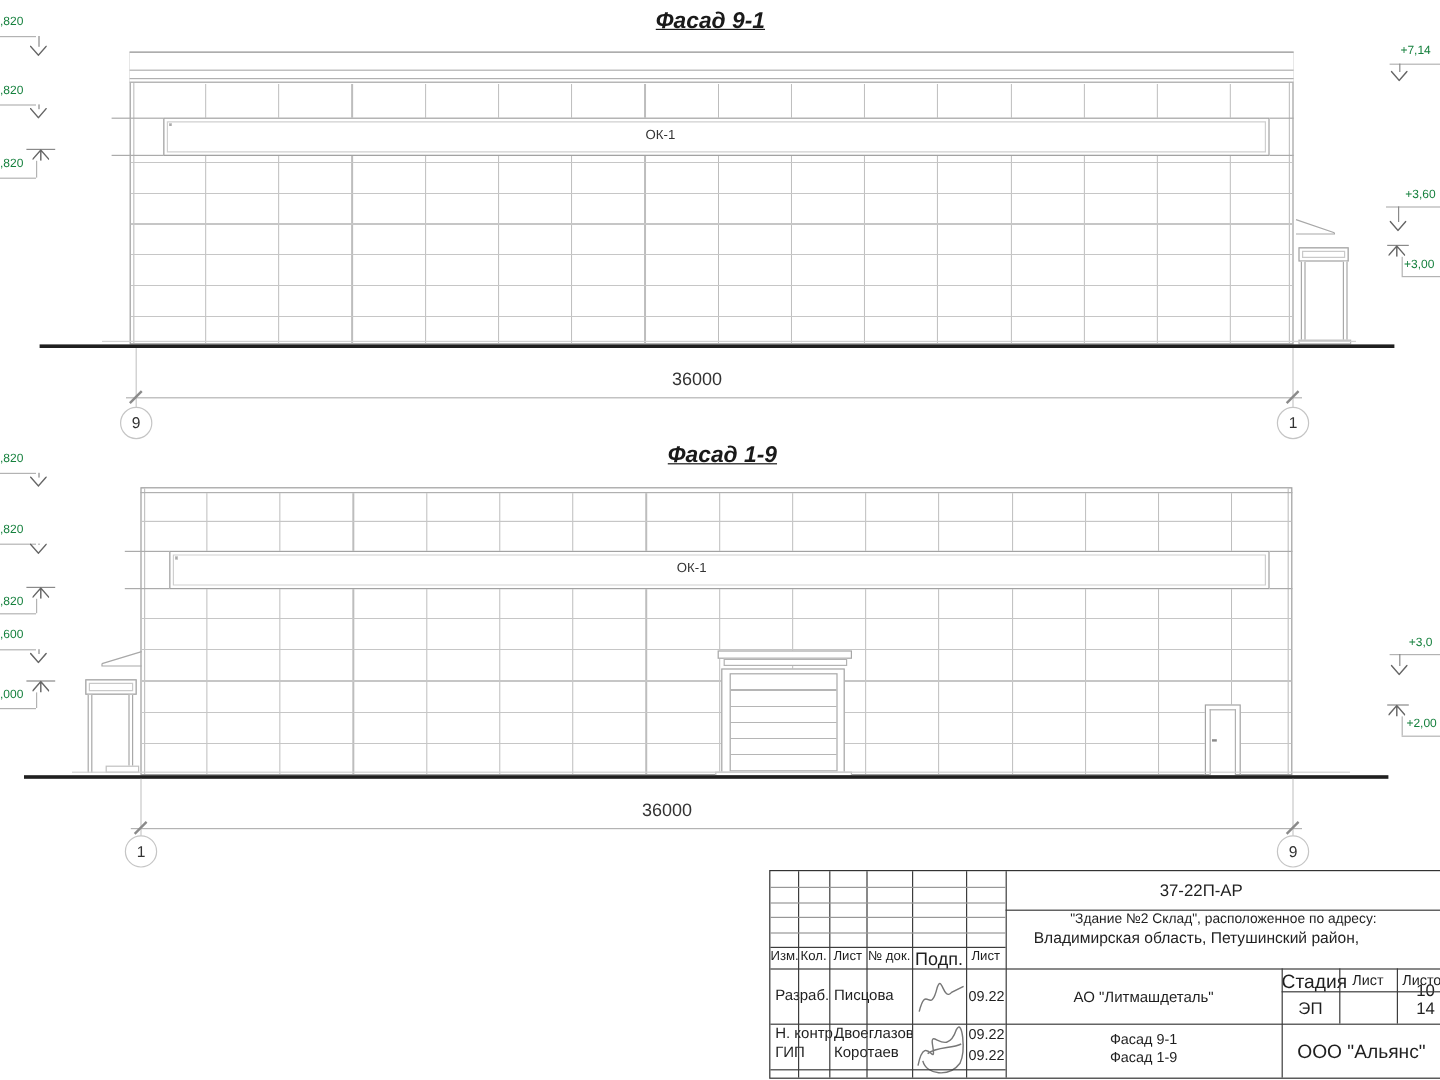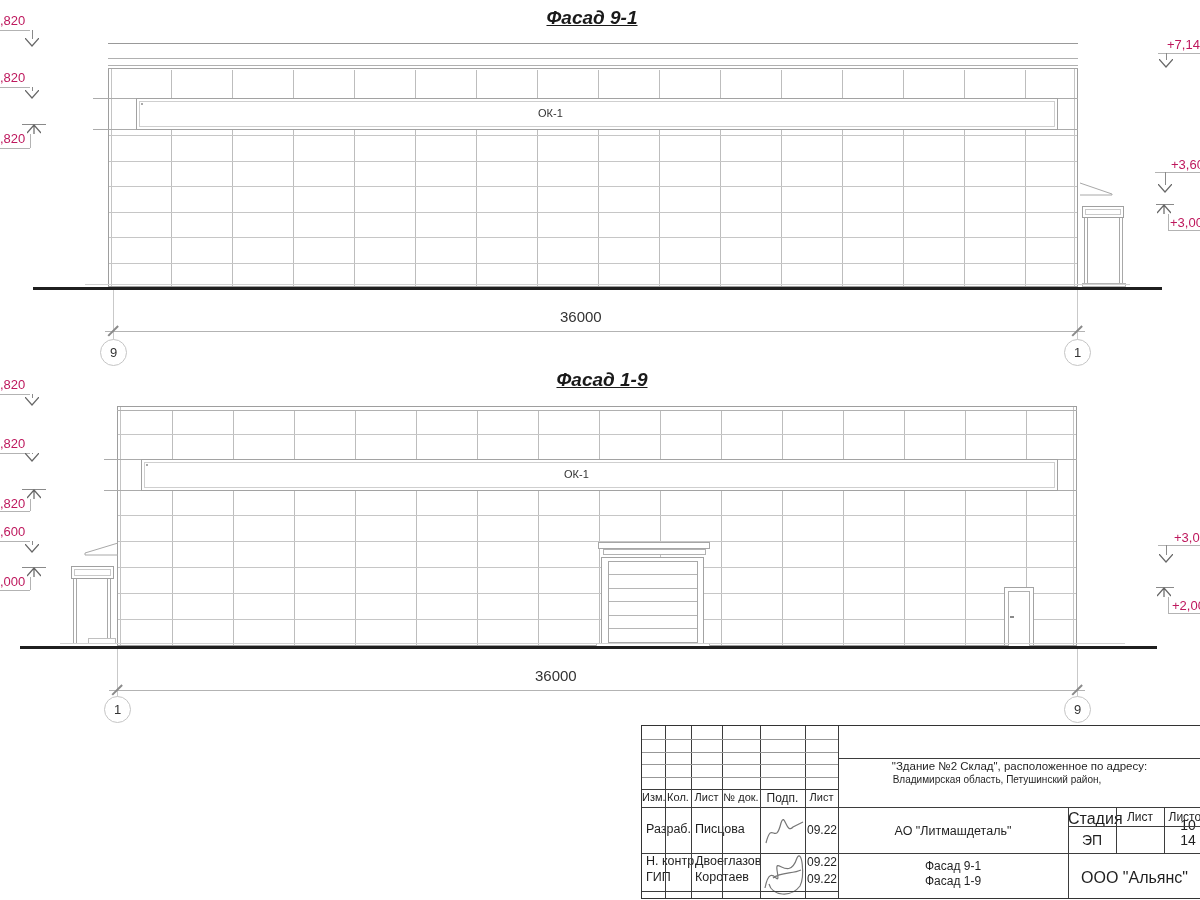--- a/index.html
+++ b/index.html
@@ -2,21 +2,21 @@
 <html><head>
 <meta charset="utf-8">
 <style>
   html,body{margin:0;padding:0;background:#ffffff;overflow:hidden;}
   #sheet{position:relative;width:1200px;height:900px;background:#fff;overflow:hidden;
          font-family:"Liberation Sans",sans-serif;color:#2e2e2e;}
   .abs{position:absolute;}
   .facade-title{position:absolute;font-size:19px;font-weight:bold;font-style:italic;
                 text-decoration:underline;color:#1a1a1a;text-align:center;width:240px;}
   .dim-text{position:absolute;font-size:15px;color:#333;white-space:nowrap;}
-  .mark-text{position:absolute;font-size:13px;color:#be185d;white-space:nowrap;}
+  .mark-text{position:absolute;font-size:10px;color:#15803d;white-space:nowrap;}
   .ok-label{position:absolute;font-size:11px;color:#333;white-space:nowrap;}
   .axis-circle{position:absolute;width:25px;height:25px;border:1px solid #c5c5c5;border-radius:50%;
                background:#fff;font-size:13px;color:#333;display:flex;align-items:center;justify-content:center;}
   
   #tb{position:absolute;left:641px;top:725px;width:570px;height:172px;border:1.5px solid #333;background:#fff;}
   #tb .cell{position:absolute;color:#1f1f1f;white-space:nowrap;}
   .tbl{position:absolute;background:#3d3d3d;}
   .tbl.thin{background:#979797;}
   .sig-svg{position:absolute;}
 </style>
@@ -25,29 +25,30 @@
 
 <div id="sheet">
 
   <div class="facade-title" style="left:472px;top:7px;">Фасад 9-1</div>
   <div id="facade1"></div>
 
   <div class="facade-title" style="left:482px;top:369px;">Фасад 1-9</div>
   <div id="facade2"></div>
 
   <div id="tb">
+    <div class="cell" style="left:196px;top:8px;width:326px;text-align:center;font-size:14px;">37-22П-АР</div>
 
     <div class="cell" style="left:196px;top:34px;width:363px;text-align:center;font-size:11.5px;">"Здание №2 Склад", расположенное по адресу:</div>
-    <div class="cell" style="left:196px;top:48px;width:318px;text-align:center;font-size:10px;">Владимирская область, Петушинский район,</div>
+    <div class="cell" style="left:196px;top:48px;width:318px;text-align:center;font-size:13px;">Владимирская область, Петушинский район,</div>
 
     <div class="cell" style="left:0px;top:65px;width:23px;text-align:center;font-size:11px;">Изм.</div>
     <div class="cell" style="left:23px;top:65px;width:26px;text-align:center;font-size:11px;">Кол.</div>
     <div class="cell" style="left:49px;top:65px;width:31px;text-align:center;font-size:11px;">Лист</div>
     <div class="cell" style="left:80px;top:65px;width:38px;text-align:center;font-size:11px;">№ док.</div>
-    <div class="cell" style="left:118px;top:65px;width:45px;text-align:center;font-size:12px;">Подп.</div>
+    <div class="cell" style="left:118px;top:65px;width:45px;text-align:center;font-size:15px;">Подп.</div>
     <div class="cell" style="left:163px;top:65px;width:33px;text-align:center;font-size:11px;">Лист</div>
 
     <div class="cell" style="left:4px;top:96px;font-size:12.5px;">Разраб.</div>
     <div class="cell" style="left:53px;top:96px;font-size:12.5px;">Писцова</div>
     <div class="cell" style="left:165px;top:97px;font-size:12px;">09.22</div>
 
     <div class="cell" style="left:4px;top:128px;font-size:12.5px;">Н. контр.</div>
     <div class="cell" style="left:53px;top:128px;font-size:12.5px;">Двоеглазов</div>
     <div class="cell" style="left:165px;top:129px;font-size:12px;">09.22</div>
 

